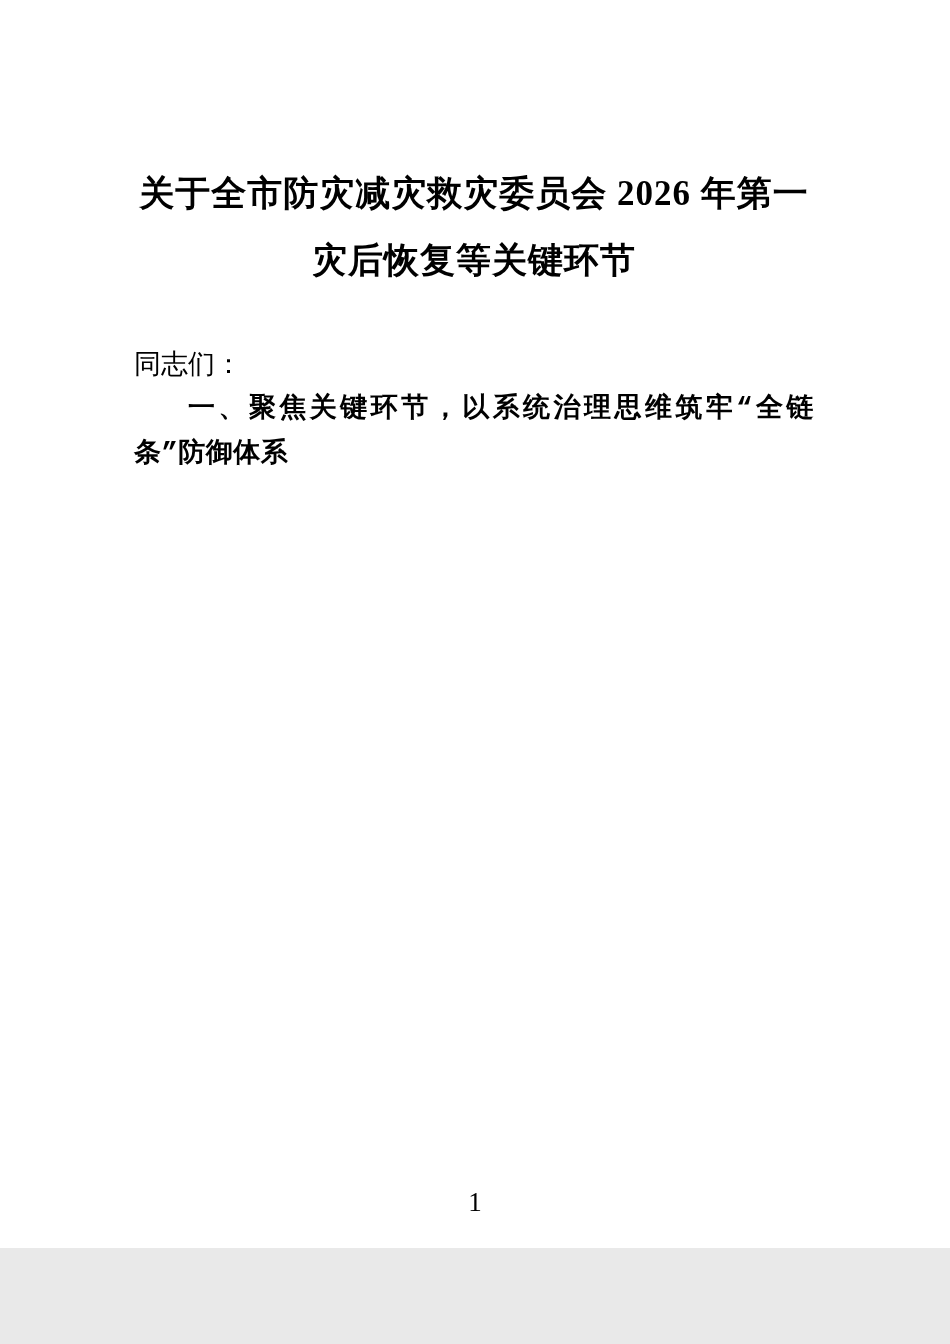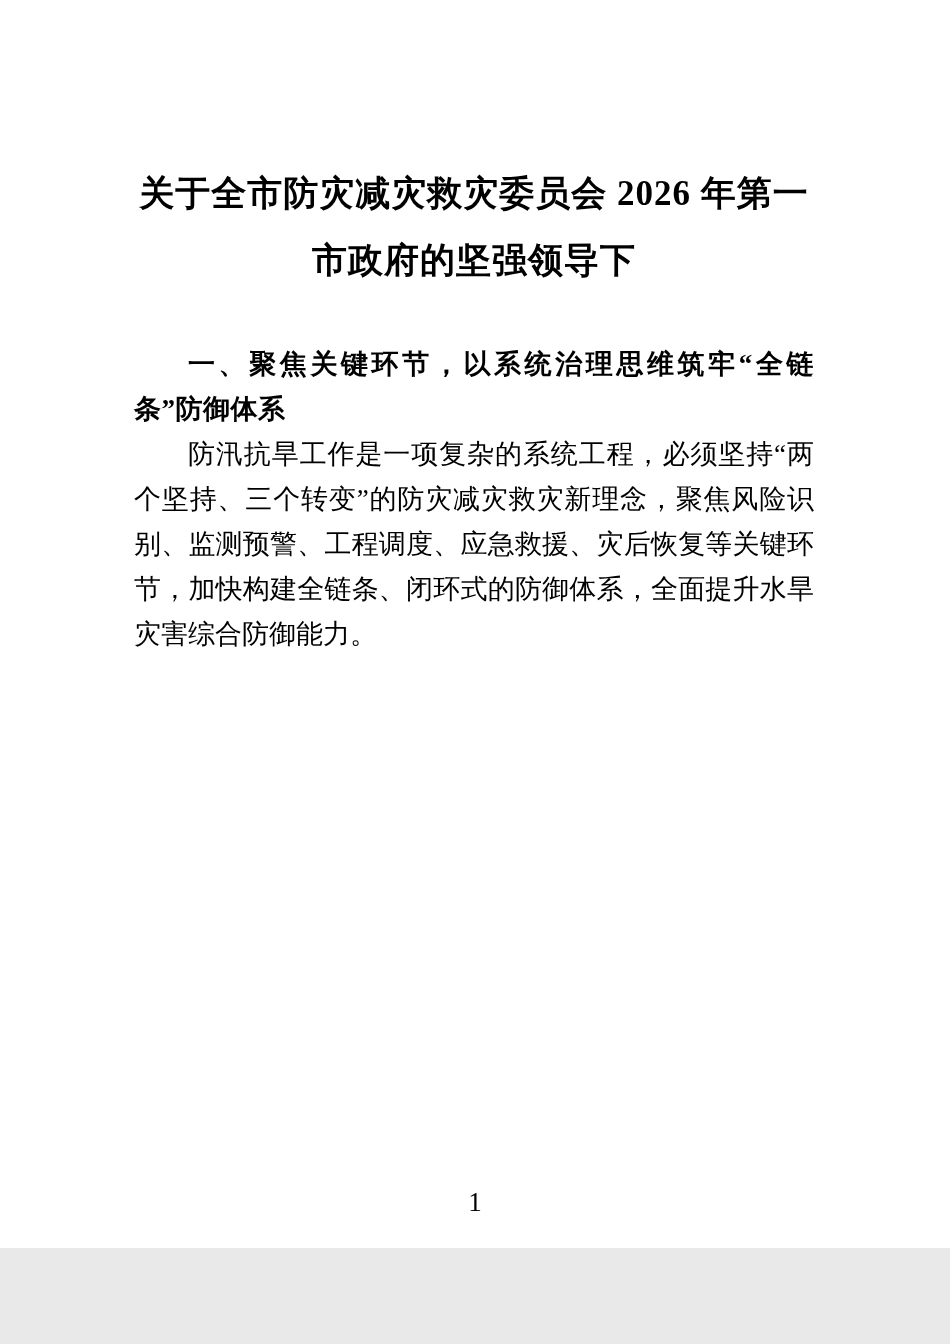--- a/index.html
+++ b/index.html
@@ -47,21 +47,21 @@
     padding: 0;
   }
   .salutation {
     text-indent: 0;
   }
   .indent {
     text-indent: 2em;
   }
   .section-heading {
     font-weight: bold;
-    font-family: Liberation Serif, serif;
+    font-family: Liberation Mono, monospace;
     letter-spacing: 0.5px;
   }
   .page-footer {
     position: absolute;
     left: 0;
     top: 1180px;
     width: 950px;
     text-align: center;
     font-size: 27px;
     line-height: 45px;
@@ -69,29 +69,29 @@
   }
 </style>
 </head>
 <body>
 
 <div class="page">
   <div class="content">
 
     <div class="doc-title">
       <span class="title-line">关于全市防灾减灾救灾委员会 2026 年第一</span>
-      <span class="title-line">市政府的坚强领导下</span>
+      <span class="title-line">灾后恢复等关键环节</span>
     </div>
 
     <div class="doc-body">
+      <p class="para salutation">同志们：</p>
 
 
       <p class="para indent section-heading">一、聚焦关键环节，以系统治理思维筑牢“全链条”防御体系</p>
 
-      <p class="para indent">防汛抗旱工作是一项复杂的系统工程，必须坚持“两个坚持、三个转变”的防灾减灾救灾新理念，聚焦风险识别、监测预警、工程调度、应急救援、灾后恢复等关键环节，加快构建全链条、闭环式的防御体系，全面提升水旱灾害综合防御能力。</p>
     </div>
 
   </div>
 
   <div class="page-footer">
     <span>1</span>
   </div>
 </div>
 
 </body></html>

